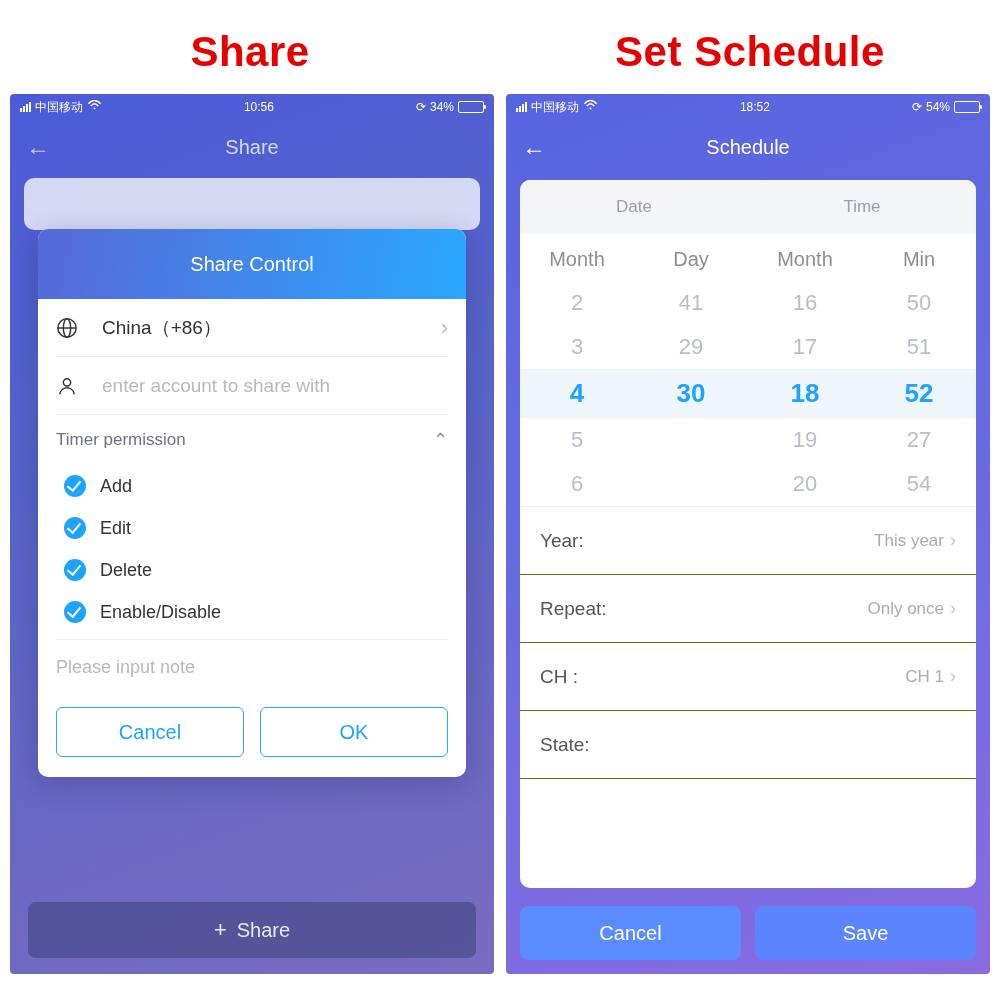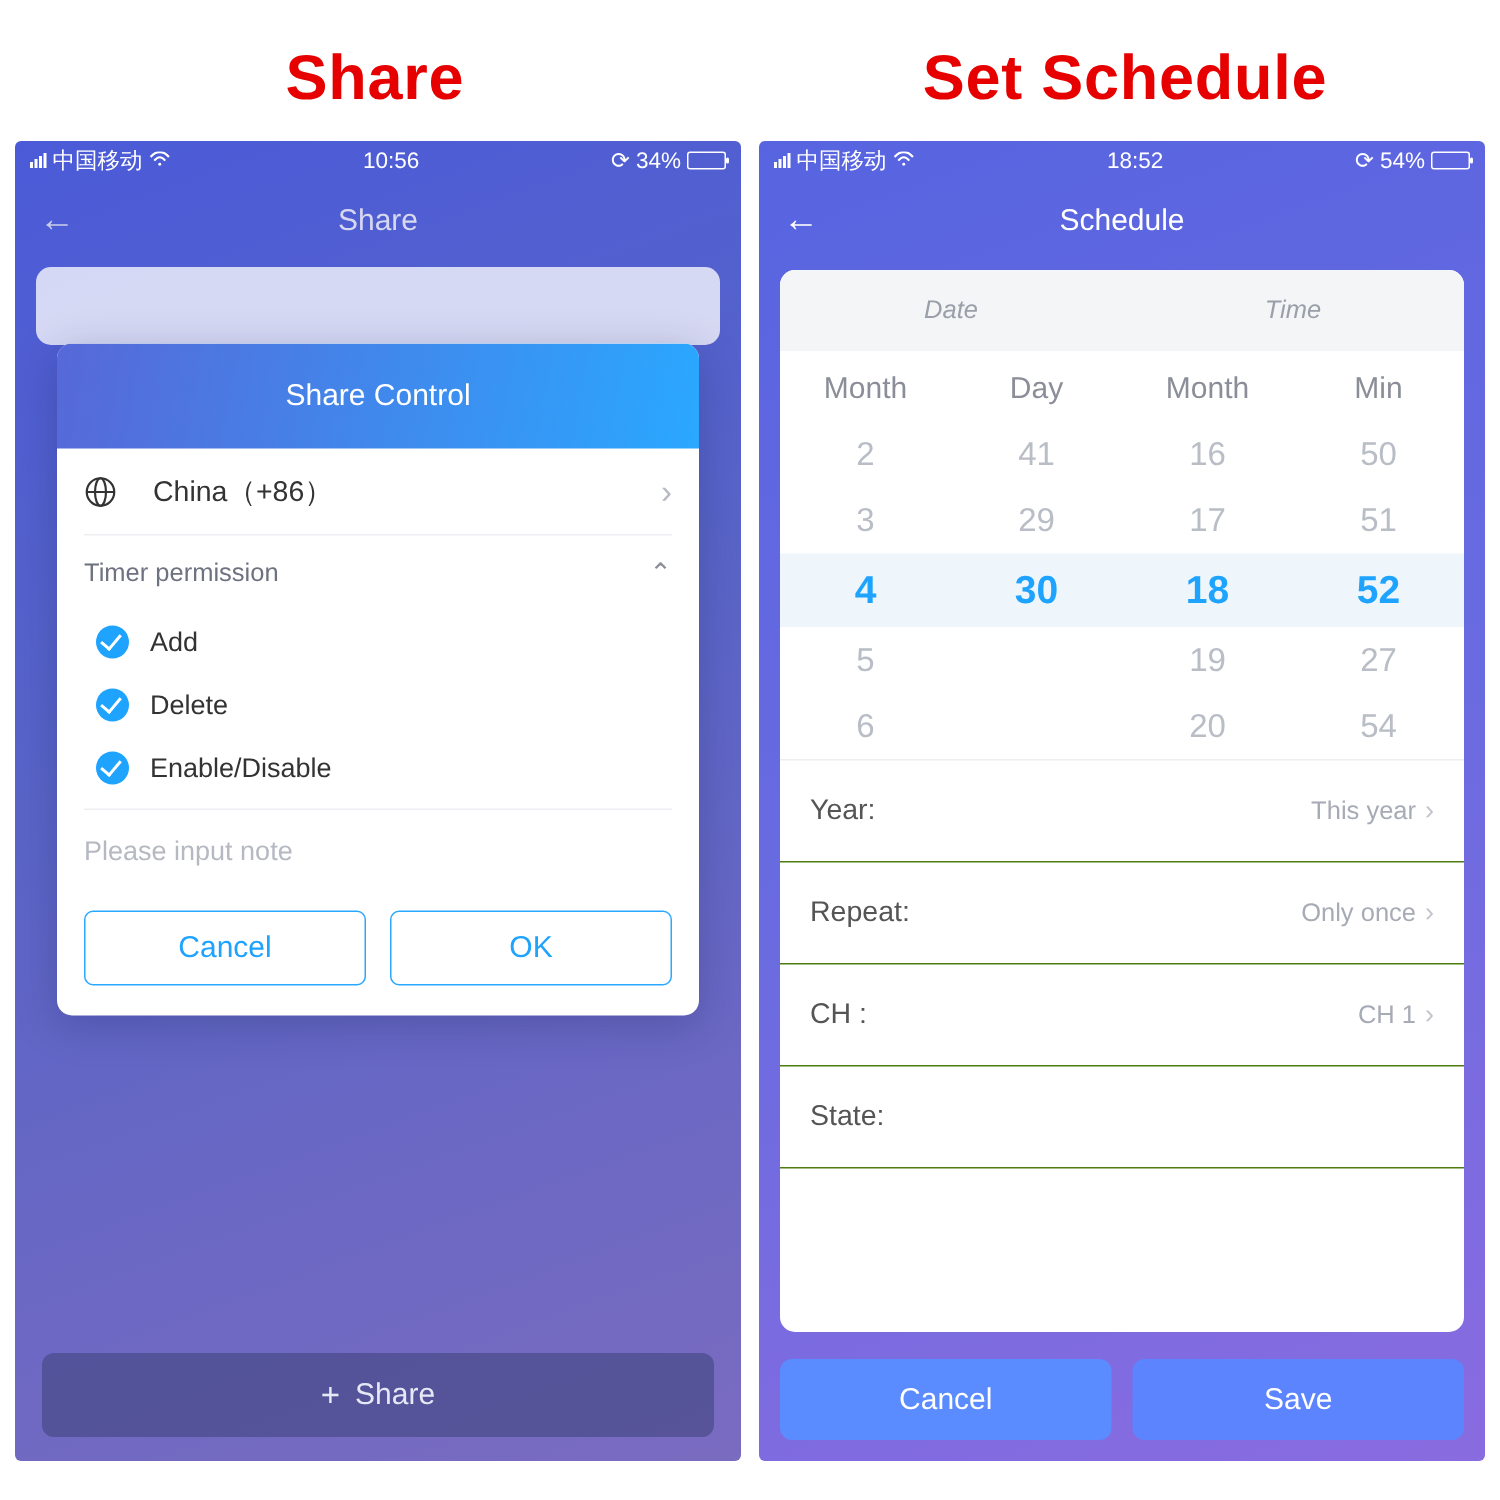--- a/index.html
+++ b/index.html
@@ -4,21 +4,21 @@
 <style>
   * { box-sizing: border-box; margin: 0; padding: 0; font-family: -apple-system, BlinkMacSystemFont, "Helvetica Neue", Arial, sans-serif; }
   body { width: 1000px; height: 1000px; background: #fff; position: relative; }
   .captions { display: flex; }
   .caption { flex: 1; text-align: center; font-size: 42px; font-weight: 600; color: #e60000; padding: 28px 0 18px; letter-spacing: 0.5px; }
   .phones { display: flex; gap: 12px; padding: 0 10px; }
   .phone { flex: 1; height: 880px; border-radius: 4px; overflow: hidden; position: relative; }
   .phone.left { background: linear-gradient(160deg, #4b5bd8 0%, #5864c8 40%, #7a6bc0 100%); }
   .phone.right { background: linear-gradient(160deg, #5764e0 0%, #6a6be0 50%, #8a6be0 100%); }
 
-  .statusbar { height: 26px; color: #fff; font-size: 15px; display: flex; align-items: center; padding: 0 10px; }
+  .statusbar { height: 26px; color: #fff; font-size: 12px; display: flex; align-items: center; padding: 0 10px; }
   .sb-left { display: flex; align-items: center; gap: 4px; }
   .sb-center { flex: 1; text-align: center; }
   .sb-right { display: flex; align-items: center; gap: 4px; justify-content: flex-end; }
   .signal { display: inline-flex; align-items: flex-end; gap: 1px; }
   .signal i { width: 2px; background: #fff; display: inline-block; }
   .signal i:nth-child(1){height:4px}.signal i:nth-child(2){height:6px}.signal i:nth-child(3){height:8px}.signal i:nth-child(4){height:10px}
   .battery { width: 26px; height: 12px; border: 1px solid #fff; border-radius: 2px; position: relative; }
   .battery::after { content:""; position:absolute; right:-3px; top:3px; width:2px; height:4px; background:#fff; border-radius:1px;}
   .battery .fill { background:#fff; height:100%; }
 
@@ -47,21 +47,21 @@
   .note-row { height:56px; border-top:1px solid #eceef2; display:flex; align-items:center; color:#b6b9c2; font-size:18px; }
   .dialog-actions { display:flex; gap:16px; padding: 12px 18px 20px; }
   .dlg-btn { flex:1; height:50px; border:1.5px solid #2aa8ff; border-radius:6px; color:#1ea3ff; background:#fff; font-size:20px; display:flex; align-items:center; justify-content:center; }
 
   .bottom-share { position:absolute; left:18px; right:18px; bottom:16px; height:56px; background:rgba(60,65,120,.55); border-radius:8px; color:#e6e8f6; display:flex; align-items:center; justify-content:center; gap:10px; font-size:20px; }
   .plus { font-size:22px; }
 
   
   .sched-card { position:absolute; left:14px; right:14px; top:86px; bottom:86px; background:#fff; border-radius:10px; overflow:hidden; display:flex; flex-direction:column; }
   .sched-tabs { height:54px; display:flex; background:#f4f5f7; }
-  .sched-tab { flex:1; display:flex; align-items:center; justify-content:center; font-size:17px; color:#9aa0aa;font-style:italic; }
+  .sched-tab { flex:1; display:flex; align-items:center; justify-content:center; font-size:17px; color:#9aa0aa; }
   .picker { display:grid; grid-template-columns:repeat(4,1fr); text-align:center; padding: 4px 0 0; }
   .picker .colh { font-size:20px; color:#8b8e98; padding:10px 0; }
   .picker .cell { font-size:22px; color:#b9bdc6; padding:9px 0; }
   .picker .sel { color:#1ea3ff; font-weight:600; font-size:26px; background:#eef6fb; }
   .picker .blank { color:transparent; }
   .settings { border-top:1px solid #eceef2; }
   .srow { display:flex; align-items:center; height:68px; padding:0 20px; font-size:19px; color:#555; border-bottom:1px solid #4d7c0f; }
   .srow .val { margin-left:auto; color:#a7abb5; font-size:17px; display:flex; align-items:center; gap:6px; }
   .srow .chev { color:#c2c5cd; font-size:18px; }
   .sched-actions { position:absolute; left:14px; right:14px; bottom:14px; display:flex; gap:14px; }
@@ -116,28 +116,41 @@
           <span class="icon">
             <svg width="22" height="22" viewBox="0 0 24 24" fill="none" stroke="#333" stroke-width="1.6">
                 <circle cx="12" cy="12" r="10"></circle>
                 <ellipse cx="12" cy="12" rx="4" ry="10"></ellipse>
                 <path d="M2 12 H22"></path>
               </svg>
           </span>
           <span>China（+86）</span>
           <span class="chev">›</span>
         </div>
+        <div class="row">
+          <span class="icon">
+            <svg width="22" height="22" viewBox="0 0 24 24" fill="none" stroke="#333" stroke-width="1.6">
+                <circle cx="12" cy="8" r="4"></circle>
+                <path d="M4 21c1-5 5-7 8-7s7 2 8 7"></path>
+              </svg>
+          </span>
+          <span class="placeholder">enter account to share with</span>
+        </div>
         <div class="section-title">
           <span>Timer permission</span>
           <span class="chev">⌃</span>
         </div>
         <div class="perm-list">
           <div class="perm">
               <span class="check"></span>
               <span>Add</span>
+            </div>
+          <div class="perm">
+              <span class="check"></span>
+              <span>Edit</span>
             </div>
           <div class="perm">
               <span class="check"></span>
               <span>Delete</span>
             </div>
           <div class="perm">
               <span class="check"></span>
               <span>Enable/Disable</span>
             </div>
         </div>

